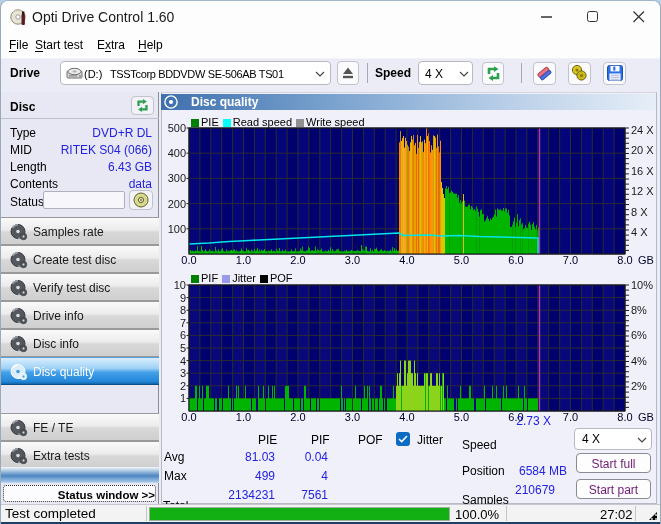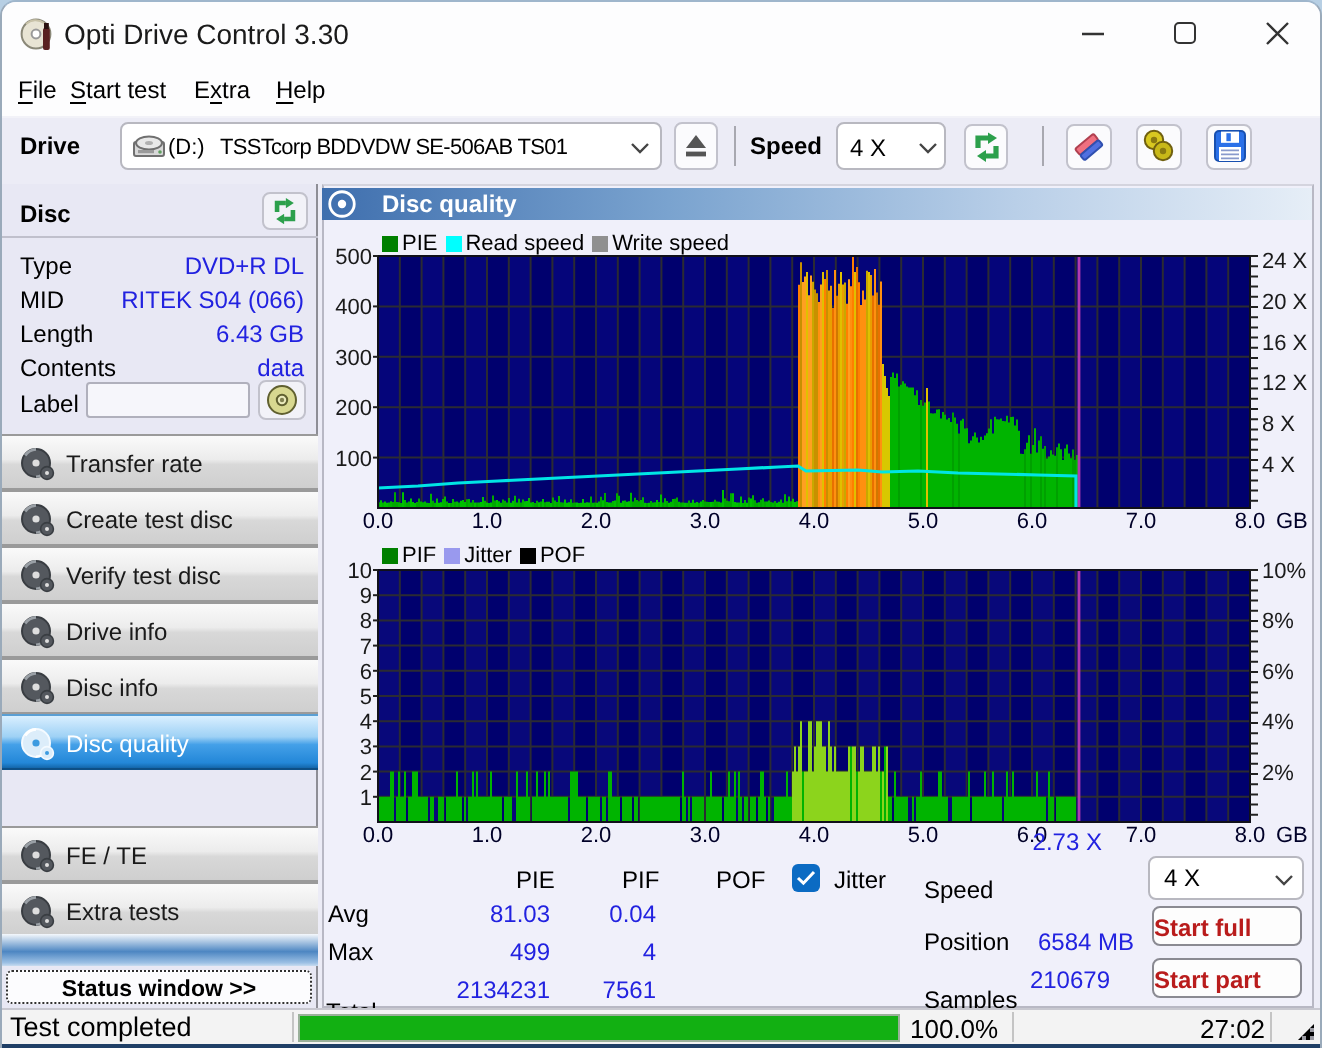--- a/index.html
+++ b/index.html
@@ -39,39 +39,39 @@
 #main { left:160px; top:91px; width:496px; height:412px; background:#f0f0fa; border:1px solid #b8b8c4; border-top:1px solid #d4d4de; }
 #mainhdr { left:160px; top:93px; width:495px; height:16px;
   background:linear-gradient(90deg,#3f6fae,#7aa3cf 35%,#b9cfe8 70%,#e6eef7); }
 .leg { position:absolute; font-size:11px; color:#000; white-space:nowrap; }
 .leg b { display:inline-block; width:8px; height:8px; margin-right:2px; vertical-align:-1px; }
 .al { font-size:11px; fill:#1a1a1a; font-family:"Liberation Sans",sans-serif; }
 .ab { font-size:11px; fill:#000028; font-family:"Liberation Sans",sans-serif; }
 
 .stat-l { position:absolute; color:#000; }
 .stat-v { position:absolute; color:#2222e0; text-align:right; }
-.btn { position:absolute; background:#fdfdfd; border:1px solid #8a8a92; border-radius:4px; color:#b91c1c;font-weight:bold; }
+.btn { position:absolute; background:#fdfdfd; border:1px solid #8a8a92; border-radius:4px; text-align:center; color:#701a75; }
 
 #statusbar { left:0; top:503px; width:659px; height:18px; background:#f3f3f3; border-top:1px solid #c8c8d0; }
 #winbottom { left:0; top:521px; width:661px; height:3px; background:#1f3f66; }
 .ssep { position:absolute; top:505px; width:1px; height:15px; background:#c4c4c4; }
 </style>
 </head>
 <body>
 <div id="win">
 
 <div id="titlebar" class="abs"></div>
 <svg class="abs" style="left:9px;top:7px" width="18" height="18" viewBox="0 0 18 18">
   <circle cx="8" cy="9" r="7.2" fill="#e8e4d4" stroke="#8a8878"></circle>
   <circle cx="8" cy="9" r="2.2" fill="#fff" stroke="#999"></circle>
   <path d="M3 4 A7 7 0 0 1 12 3.5" stroke="#c8c2a8" fill="none"></path>
   <rect x="11.5" y="6" width="3.4" height="11" rx="1" fill="#5a2020"></rect>
   <rect x="12" y="3.5" width="2.4" height="3" fill="#2a1010"></rect>
 </svg>
-<div id="title-text" class="abs">Opti Drive Control 3.30</div>
+<div id="title-text" class="abs">Opti Drive Control 1.60</div>
 <svg class="abs" style="left:540px;top:15px" width="12" height="2" viewBox="0 0 12 2">
       <path d="M0 1H11" stroke="#333" stroke-width="1.3"></path>
     </svg>
 <rect class="abs" style="left:586px;top:10px;width:11px;height:11px;border:1.2px solid #333;border-radius:2.5px"></rect>
 <svg class="abs" style="left:632px;top:10px" width="12" height="12" viewBox="0 0 12 12">
       <path d="M0.5 0.5L11 11M11 0.5L0.5 11" stroke="#333" stroke-width="1.2"></path>
     </svg>
 
 <div id="menubar" class="abs"></div>
 <div class="mi" style="left:8px"><u>F</u>ile</div>
@@ -148,39 +148,39 @@
 </svg>
 <div class="abs" style="left:0;top:117px;width:158px;height:1px;background:#c0c0cc"></div>
 <div class="srow-l" style="top:125px">Type</div>
     <div class="srow-v" style="top:125px">DVD+R DL</div>
 <div class="srow-l" style="top:142px">MID</div>
     <div class="srow-v" style="top:142px">RITEK S04 (066)</div>
 <div class="srow-l" style="top:159px">Length</div>
     <div class="srow-v" style="top:159px">6.43 GB</div>
 <div class="srow-l" style="top:176px">Contents</div>
     <div class="srow-v" style="top:176px">data</div>
-<div class="srow-l" style="top:194px">Label</div>
+<div class="srow-l" style="top:194px">Status</div>
 <div class="abs" style="left:42px;top:190px;width:82px;height:18px;background:#f6f6fb;border:1px solid #b0b0bc;border-radius:2px"></div>
 <div class="tbtn" style="left:128px;top:189px;width:24px;height:20px;background:#f2f2f8"></div>
 <svg class="abs" style="left:132px;top:191px" width="16" height="16" viewBox="0 0 16 16">
   <circle cx="8" cy="8" r="7" fill="#d8d890" stroke="#606030"></circle>
   <circle cx="8" cy="8" r="2.6" fill="#eaeabc" stroke="#606030"></circle>
   <circle cx="8" cy="8" r="1.1" fill="#808050"></circle>
 </svg>
 
 <div class="sbtn" style="top:216px">
       <svg width="19" height="18" viewBox="0 0 19 18">
         <circle cx="8" cy="8.5" r="7" fill="#54585e" stroke="#393d42"></circle>
         <circle cx="8" cy="8.5" r="1.8" fill="#dedede"></circle>
         <path d="M2.6 4.8 A6.8 6.8 0 0 1 8 1.7" stroke="#9aa0a6" fill="none" stroke-width="1.4"></path>
         <path d="M13.4 12.2 A6.8 6.8 0 0 1 8 15.3" stroke="#9aa0a6" fill="none" stroke-width="1.2"></path>
         <circle cx="13.5" cy="13.5" r="3.2" fill="#54585e" stroke="#393d42" stroke-width="0.8"></circle>
         <circle cx="13.5" cy="13.5" r="1" fill="#dedede"></circle>
       </svg>
-      <span>Transfer rate</span>
+      <span>Samples rate</span>
     </div>
 <div class="sbtn" style="top:244px">
       <svg width="19" height="18" viewBox="0 0 19 18">
         <circle cx="8" cy="8.5" r="7" fill="#54585e" stroke="#393d42"></circle>
         <circle cx="8" cy="8.5" r="1.8" fill="#dedede"></circle>
         <path d="M2.6 4.8 A6.8 6.8 0 0 1 8 1.7" stroke="#9aa0a6" fill="none" stroke-width="1.4"></path>
         <path d="M13.4 12.2 A6.8 6.8 0 0 1 8 15.3" stroke="#9aa0a6" fill="none" stroke-width="1.2"></path>
         <circle cx="13.5" cy="13.5" r="3.2" fill="#54585e" stroke="#393d42" stroke-width="0.8"></circle>
         <circle cx="13.5" cy="13.5" r="1" fill="#dedede"></circle>
       </svg>
@@ -246,21 +246,21 @@
         <circle cx="8" cy="8.5" r="7" fill="#54585e" stroke="#393d42"></circle>
         <circle cx="8" cy="8.5" r="1.8" fill="#dedede"></circle>
         <path d="M2.6 4.8 A6.8 6.8 0 0 1 8 1.7" stroke="#9aa0a6" fill="none" stroke-width="1.4"></path>
         <path d="M13.4 12.2 A6.8 6.8 0 0 1 8 15.3" stroke="#9aa0a6" fill="none" stroke-width="1.2"></path>
         <circle cx="13.5" cy="13.5" r="3.2" fill="#54585e" stroke="#393d42" stroke-width="0.8"></circle>
         <circle cx="13.5" cy="13.5" r="1" fill="#dedede"></circle>
       </svg>
       <span>Extra tests</span>
     </div>
 <div class="abs" style="left:0;top:466px;width:158px;height:16px;background:linear-gradient(#f4f8fc,#4d86c2 55%,#9cc0e4 90%,#c8dcf0)"></div>
-<div class="abs" style="left:2px;top:484px;width:153px;height:17px;background:#fcfcfe;border:1px dotted #303030;border-radius:3px;text-align:center;font-weight:bold;font-size:11.5px;padding-top:2.5px">Status window &gt;&gt;</div>
+<div class="abs" style="left:2px;top:484px;width:153px;height:17px;background:#fcfcfe;border:1px dotted #303030;border-radius:3px;text-align:right;font-weight:bold;font-size:11.5px;padding-top:2.5px">Status window &gt;&gt;</div>
 
 <div id="main" class="abs"></div>
 <div id="mainhdr" class="abs"></div>
 <svg class="abs" style="left:163px;top:94px" width="14" height="14" viewBox="0 0 16 16">
   <circle cx="8" cy="8" r="7" fill="none" stroke="#fff" stroke-width="1.6"></circle>
   <circle cx="8" cy="8" r="2.4" fill="#fff"></circle>
 </svg>
 <div class="abs" style="left:190px;top:94px;font-weight:bold;color:#fff;font-size:12px">Disc quality</div>
 
 <div class="leg" style="left:190px;top:115px"><b style="background:#008000"></b>PIE<b style="background:#00ffff;margin-left:4px"></b>Read speed<b style="background:#909090;margin-left:4px"></b>Write speed</div>

